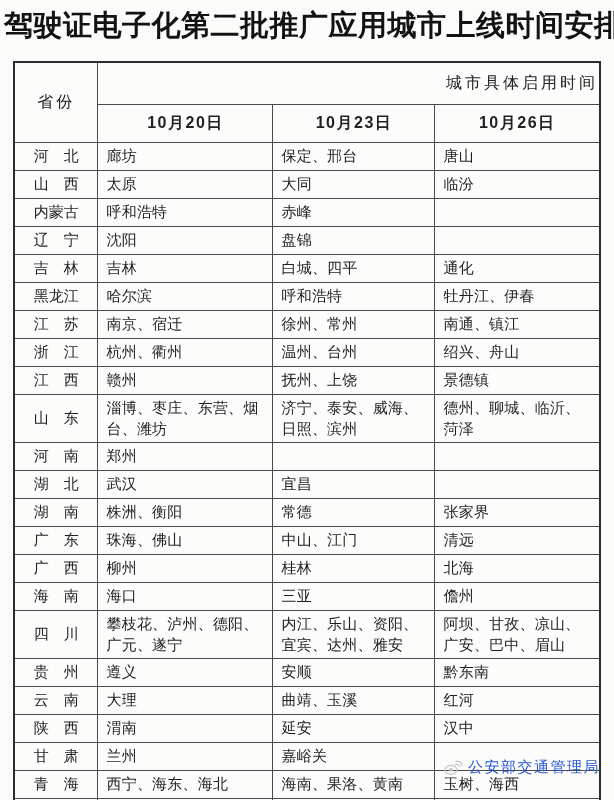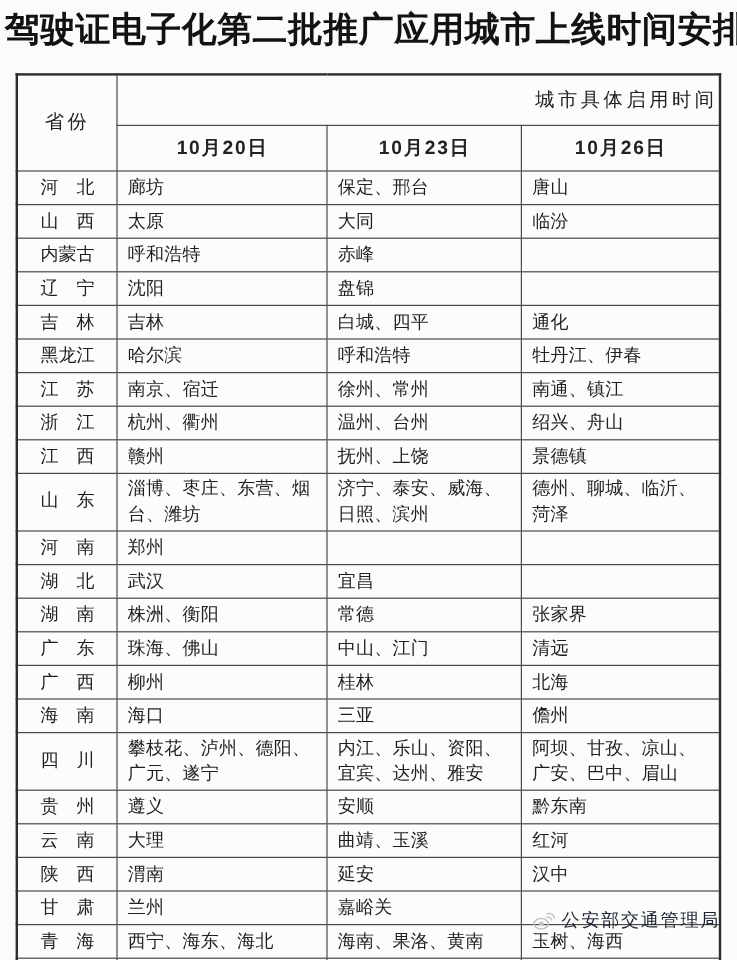--- a/index.html
+++ b/index.html
@@ -63,21 +63,21 @@
     padding: 0 8px 0 8px;
     letter-spacing: 0.2px;
   }
   .watermark {
     position: absolute;
     right: 14px;
     top: 758px;
     display: flex;
     align-items: center;
     gap: 5px;
-    color: #0f172a;
+    color: #1d4ed8;
     font-size: 15px;
     letter-spacing: 1.5px;
     font-family: "Liberation Sans", "DejaVu Sans", sans-serif;
     opacity: 0.95;
     pointer-events: none;
   }
 </style>
 </head>
 <body>
 

